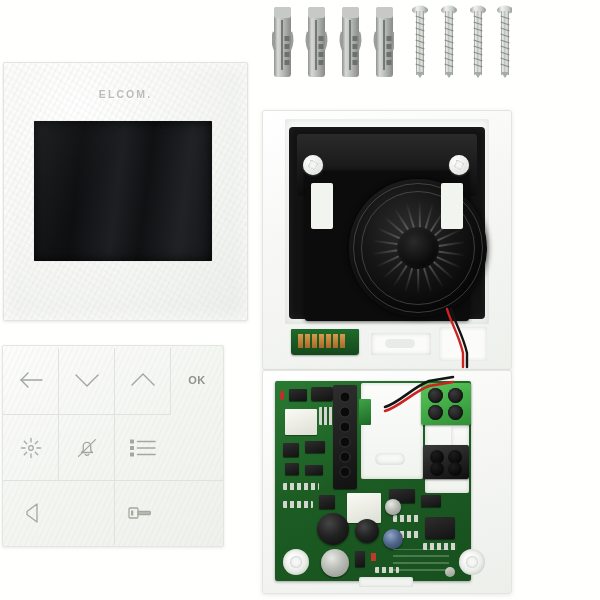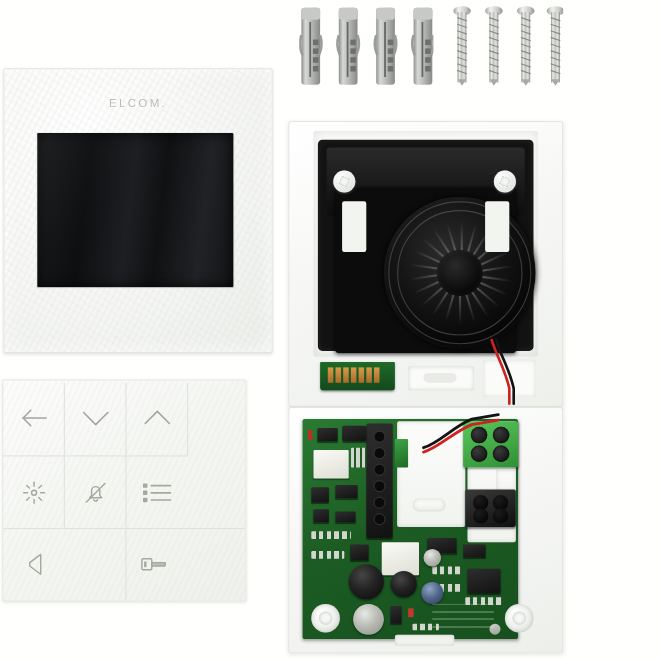--- a/index.html
+++ b/index.html
@@ -8,21 +8,21 @@
     width:600px;height:600px;
     background:#fffffd;
     font-family:"Liberation Sans", sans-serif;
     overflow:hidden;
     position:relative;
   }
   #stage{position:absolute;left:0;top:0;width:600px;height:600px;}
 
   
   .abs{position:absolute;}
-  .noselect{-webkit-user-select:none;user-select:none;}
+  .noselect{-webkit-user-select:none;user-select:none;font-weight:bold;}
 
   
   .monitor{
     left:3px;top:62px;width:243px;height:257px;
     background:
       radial-gradient(ellipse at 30% 20%, #ffffff 0%, #f6f7f5 55%, #eceeea 100%);
     border:1px solid #e2e4e0;
     border-radius:2px;
     box-shadow:0 1px 3px rgba(120,125,118,.18), inset 0 0 18px rgba(255,255,255,.9);
   }
@@ -371,20 +371,23 @@
       </div>
       <div class="bp-cell" style="left:56px;top:0px;width:55px;height:68px;">
         <svg width="26" height="16" viewBox="0 0 26 16">
           <path d="M2 3 L13 14 L24 3" stroke="#a0a69e" stroke-width="1.4" fill="none" stroke-linecap="round" stroke-linejoin="round"></path>
         </svg>
       </div>
       <div class="bp-cell" style="left:112px;top:0px;width:55px;height:68px;">
         <svg width="26" height="16" viewBox="0 0 26 16">
           <path d="M2 13 L13 2 L24 13" stroke="#a0a69e" stroke-width="1.4" fill="none" stroke-linecap="round" stroke-linejoin="round"></path>
         </svg>
+      </div>
+      <div class="bp-cell" style="left:168px;top:0px;width:52px;height:68px;">
+        <span class="bp-lbl">OK</span>
       </div>
 
       <div class="bp-cell" style="left:0px;top:69px;width:55px;height:65px;">
         <svg width="22" height="22" viewBox="0 0 22 22">
           <g stroke="#a3a99f" stroke-width="1.3" stroke-linecap="round">
             <circle cx="11" cy="11" r="2.3" fill="none"></circle>
             <path d="M11 1.5 V5"></path>
               <path d="M11 17 V20.5"></path>
             <path d="M1.5 11 H5"></path>
               <path d="M17 11 H20.5"></path>

